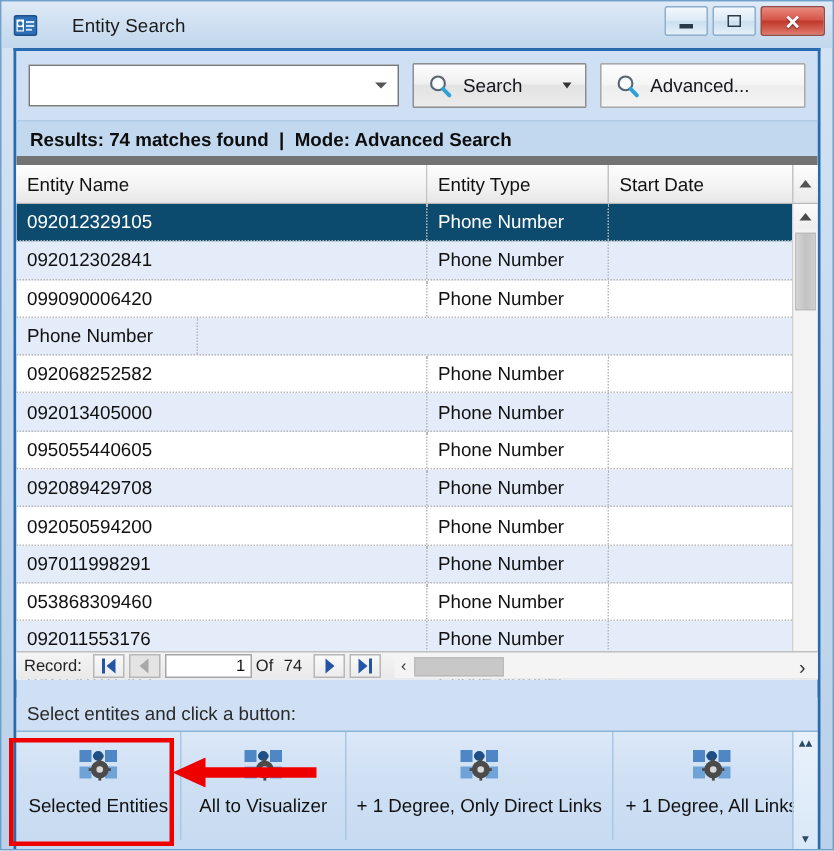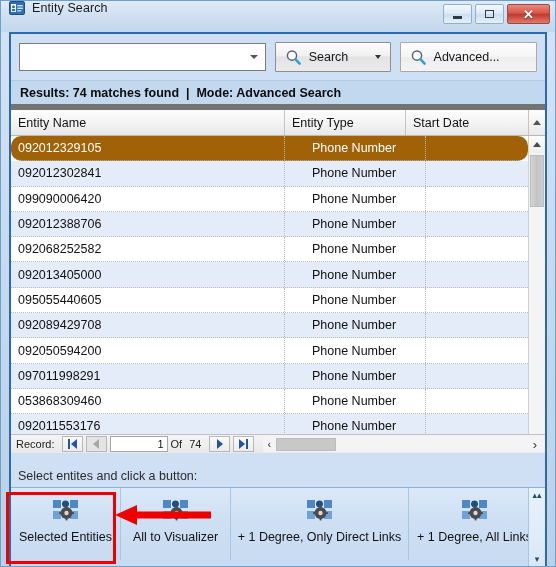--- a/index.html
+++ b/index.html
@@ -17,21 +17,21 @@
     background: linear-gradient(180deg, #d5e4f4 0%, #c4d8ee 55%, #b9d1e9 100%);
     border: 1px solid #6f9fcb;
     overflow: hidden;
   }
 
   
   #titlebar {
     position: relative;
     height: 31px;
     background: linear-gradient(180deg, #dfeaf6 0%, #cfe0f1 48%, #c3d8ec 100%);
-    display: flex; 
+    display: flex; align-items: center; gap: 16px;
   }
   #title-icon {
     width: 16px; height: 14px; margin-left: 8px; margin-right: 7px;
     position: relative; flex: none;
   }
   #title-text {
     font-size: 12.5px; color: #1b1b1b; letter-spacing: .1px;
   }
   #win-controls {
     position: absolute; right: 5px; top: 3px;
@@ -180,31 +180,31 @@
     flex: 1;
     overflow: hidden;
   }
   .row {
     display: flex;
     height: 25.3px;
     border-bottom: 1px dotted #b9b9b9;
     align-items: center;
   }
   .row.alt { background: #e3ecf8; }
-  .row.sel { background: #a16207; border-radius: 10px; }
+  .row.sel { background: #0c4a6e; }
   .row.sel .cell { color: #fff; }
   .cell {
     font-size: 12.5px; color: #111;
     padding-left: 7px;
     overflow: hidden; white-space: nowrap;
     height: 100%;
     display: flex; align-items: center;
   }
   .cell.c0 { width: 274px; border-right: 1px dotted #b9b9b9; }
-  .cell.c1 { width: 121px; border-right: 1px dotted #b9b9b9; margin-left: 20px; }
+  .cell.c1 { width: 121px; border-right: 1px dotted #b9b9b9; }
   .cell.c2 { flex: 1; }
 
   
   #vscroll {
     width: 17px; flex: none;
     background: #f0f0f0;
     border-left: 1px solid #d0d0d0;
     display: flex; flex-direction: column;
   }
   .sb-arrow {
@@ -442,21 +442,20 @@
               <div class="cell c0">092012302841</div>
               <div class="cell c1">Phone Number</div>
               <div class="cell c2"></div>
             </div>
             <div class="row">
               <div class="cell c0">099090006420</div>
               <div class="cell c1">Phone Number</div>
               <div class="cell c2"></div>
             </div>
             <div class="row alt">
-              <div class="cell c0">092012388706</div>
               <div class="cell c1">Phone Number</div>
               <div class="cell c2"></div>
             </div>
             <div class="row">
               <div class="cell c0">092068252582</div>
               <div class="cell c1">Phone Number</div>
               <div class="cell c2"></div>
             </div>
             <div class="row alt">
               <div class="cell c0">092013405000</div>

